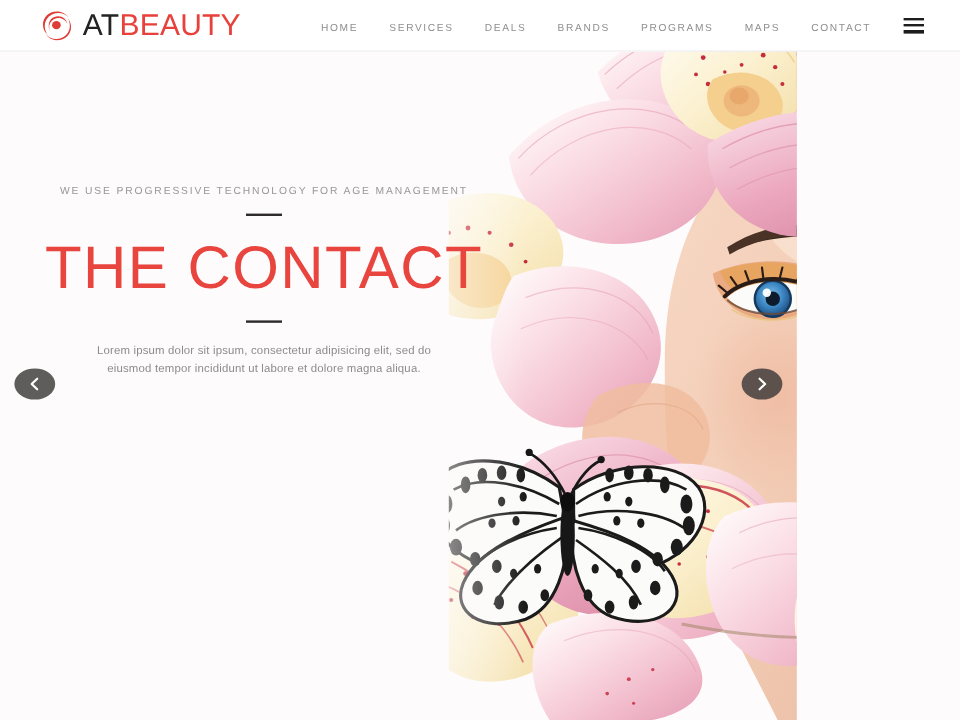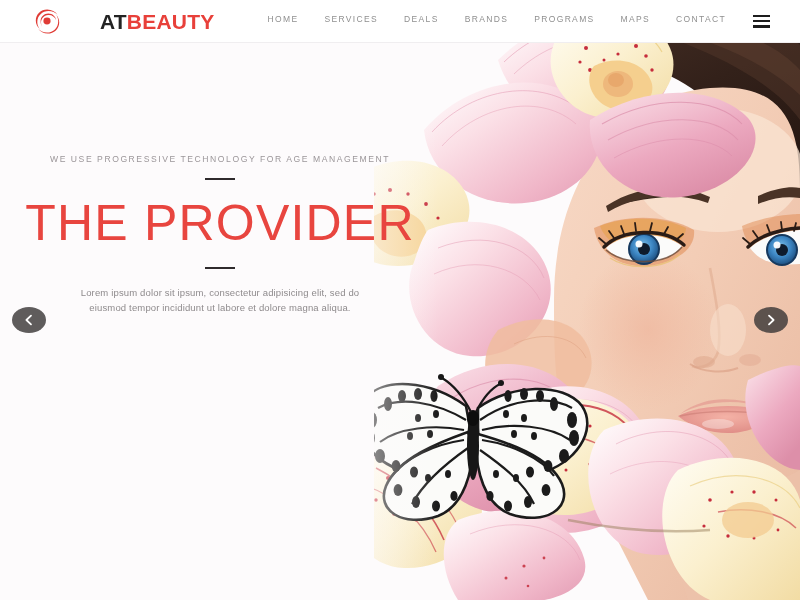--- a/index.html
+++ b/index.html
@@ -42,35 +42,34 @@
 
   #logo-mark {
     width: 26px;
     height: 26px;
     position: relative;
     flex: none;
   }
   #logo-mark svg { display: block; }
 
   #brand-text {
-    font-size: 21px;
-    font-weight: bold;
+    font-size: 25px;
+    font-weight: normal;
     letter-spacing: .2px;
     white-space: nowrap;
     line-height: 1;
-    margin-left: 31px;
   }
   .brand-at { color: #232323; }
   .brand-beauty { color: #e8403a; }
 
   #nav {
     margin-left: auto;
     margin-right: 30px;
     display: flex;
-    align-items: flex-start;
+    align-items: flex-end;
     gap: 0;
   }
   .nav-item {
     font-size: 8.5px;
     letter-spacing: 1.35px;
     color: #8f8f8f;
     text-transform: uppercase;
     padding: 0 13px;
     white-space: nowrap;
     cursor: pointer;
@@ -91,21 +90,21 @@
     display: block;
     height: 2.5px;
     background: #1d1d1d;
     width: 100%;
   }
 
   
   #hero {
     position: absolute;
     top: 43px; left: 0;
-    width: 800px;
+    width: 664px;
     height: 557px;
     background: #fdfbfc;
     overflow: hidden;
   }
 
   
   #hero-photo {
     position: absolute;
     top: -43px;
     left: 318px;
@@ -548,21 +547,21 @@
 
           <rect x="0" y="0" width="120" height="600" fill="url(#shadowG)" opacity=".92"></rect>
           <rect x="0" y="0" width="56" height="600" fill="#fdfbfc"></rect>
         </g>
       </svg>
     </div>
 
     <div id="hero-copy">
       <div id="eyebrow">WE USE PROGRESSIVE TECHNOLOGY FOR AGE MANAGEMENT</div>
       <div class="rule"></div>
-      <div id="headline-1">THE PROVIDER</div>
+      <div id="headline-1">THE CONTACT</div>
       <div class="rule-2"></div>
       <p id="hero-desc">Lorem ipsum dolor sit ipsum, consectetur adipisicing elit, sed do eiusmod tempor incididunt ut labore et dolore magna aliqua.</p>
     </div>
 
     <div id="arrow-prev" class="slider-arrow">
       <svg width="12" height="12" viewBox="0 0 12 12">
         <path d="M8 1.6 L3.4 6 L8 10.4" fill="none" stroke="#ffffff" stroke-width="1.8" stroke-linecap="round" stroke-linejoin="round"></path>
       </svg>
     </div>
     <div id="arrow-next" class="slider-arrow">

